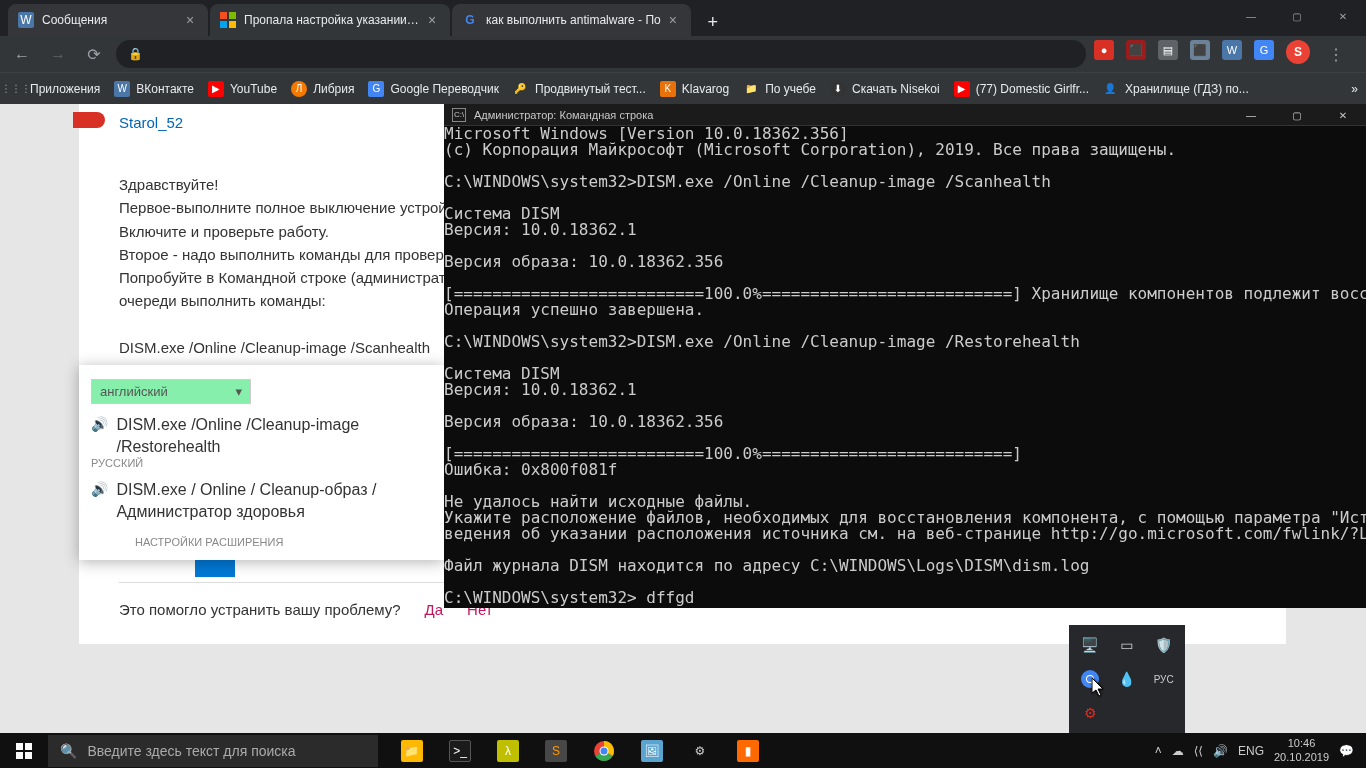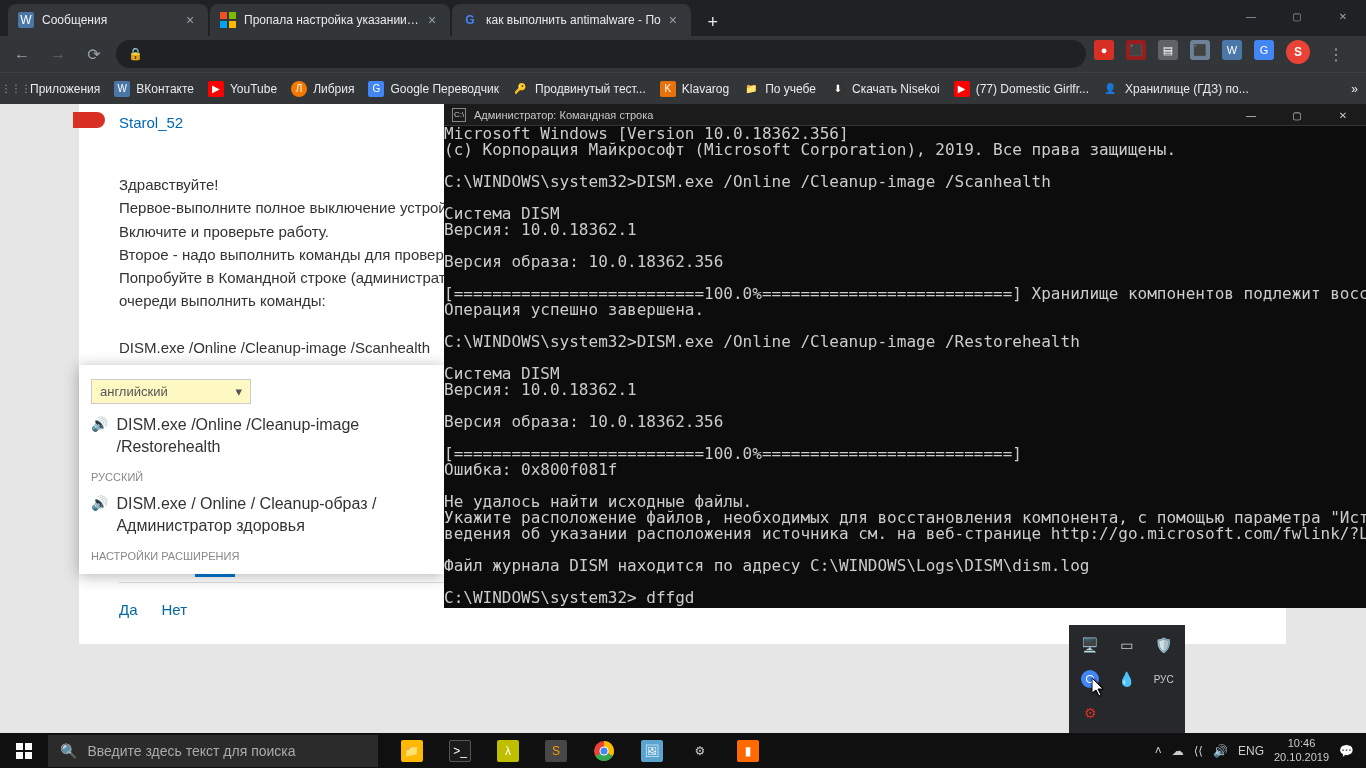--- a/index.html
+++ b/index.html
@@ -38,31 +38,31 @@
 .page { background: #e6e6e6; position: absolute; top: 104px; left: 0; right: 0; height: 629px; }
 .content { background: white; margin: 0 80px 0 79px; padding: 10px 40px 20px 40px; position: relative; height: 540px; }
 .user-icon { width: 32px; height: 16px; background: #d93025; border-radius: 0 16px 16px 0; position: absolute; left: -6px; top: 8px; }
 .username { color: #0067b8; font-size: 15px; margin-bottom: 42px; }
 .forum-text { color: #333; font-size: 15px; line-height: 1.55; }
 .forum-text p { margin: 0; }
 .highlighted { background: #c9d6e8; display: inline; }
 .btn-blue { background: #0078d4; color: white; padding: 8px 18px; border: none; font-size: 13px; position: absolute; left: 116px; top: 442px; }
 .feedback-bar { border-top: 1px solid #ddd; padding: 18px 0; display: flex; align-items: center; gap: 24px; position: absolute; bottom: 8px; left: 40px; right: 40px; }
 .feedback-q { color: #333; font-size: 15px; }
-.feedback-link { color: #0369a1; font-size: 15px; }
+.feedback-link { color: #be185d; font-size: 15px; }
 
 
 .translate-popup { position: absolute; left: 79px; top: 365px; width: 365px; background: white; box-shadow: 0 2px 14px rgba(0,0,0,0.3); z-index: 10; padding: 14px 12px 12px; }
 .translate-popup::before { content: ""; position: absolute; top: -8px; left: 220px; border: 8px solid transparent; border-bottom-color: white; }
-.lang-select { border: 1px solid #ccc; padding: 4px 8px; font-size: 13px; color: #555; background: #fef9c3; width: 160px; display: flex; justify-content: space-between; align-items: center; }
+.lang-select { border: 1px solid #ccc; padding: 4px 8px; font-size: 13px; color: #555; background: #86efac; width: 160px; display: flex; justify-content: space-between; align-items: center; }
 .tr-line { display: flex; align-items: flex-start; gap: 8px; margin-top: 10px; }
 .speaker { color: #888; font-size: 14px; margin-top: 2px; }
 .tr-text { font-size: 16px; color: #333; line-height: 1.35; }
-.tr-label { font-size: 11px; color: #888; margin-top: 14px; text-transform: uppercase; }
-.tr-settings { font-size: 11px; color: #888; margin-top: 14px; text-transform: uppercase; }
+.tr-label { font-size: 11px; color: #888; margin-top: 0; text-transform: uppercase; }
+.tr-settings { font-size: 11px; color: #888; margin-top: 14px; text-transform: uppercase; margin-left: 44px; }
 
 
 .cmd-window { position: absolute; left: 444px; top: 104px; right: 0; height: 504px; background: #0c0c0c; z-index: 20; }
 .cmd-title { height: 22px; background: #1b1b1b; color: #c8c8c8; font-size: 11px; display: flex; align-items: center; padding: 0 8px; gap: 8px; border-bottom: 1px solid #333; }
 .cmd-title-icon { width: 14px; height: 14px; border: 1px solid #888; font-size: 8px; display: flex; align-items: center; justify-content: center; }
 .cmd-win-btns { position: absolute; right: 0; top: 0; display: flex; }
 .cmd-win-btn { width: 46px; height: 22px; color: #c8c8c8; display: flex; align-items: center; justify-content: center; font-size: 10px; }
 .cmd-body { font-family: Consolas, monospace; font-size: 16px; color: #cccccc; line-height: 16px; white-space: pre; padding: 0; overflow: hidden; }
 
 
@@ -192,20 +192,21 @@
       <p>Второе - надо выполнить команды для проверки</p>
       <p>Попробуйте в Командной строке (администратор)</p>
       <p>очереди выполнить команды:</p>
       <p>&nbsp;</p>
       <p>DISM.exe /Online /Cleanup-image /Scanhealth</p>
       <p>&nbsp;</p>
       <p><span class="highlighted">DISM.exe /Online /Cleanup-image /Restorehealth</span></p>
     </div>
     <button class="btn-blue">&nbsp;</button>
     <div class="feedback-bar">
+      <span class="feedback-q">Это помогло устранить вашу проблему?</span>
       <span class="feedback-link">Да</span>
       <span class="feedback-link">Нет</span>
     </div>
   </div>
 </div>
 
 <div class="translate-popup">
   <div class="lang-select">
     <span>английский</span>
     <span>▾</span>

